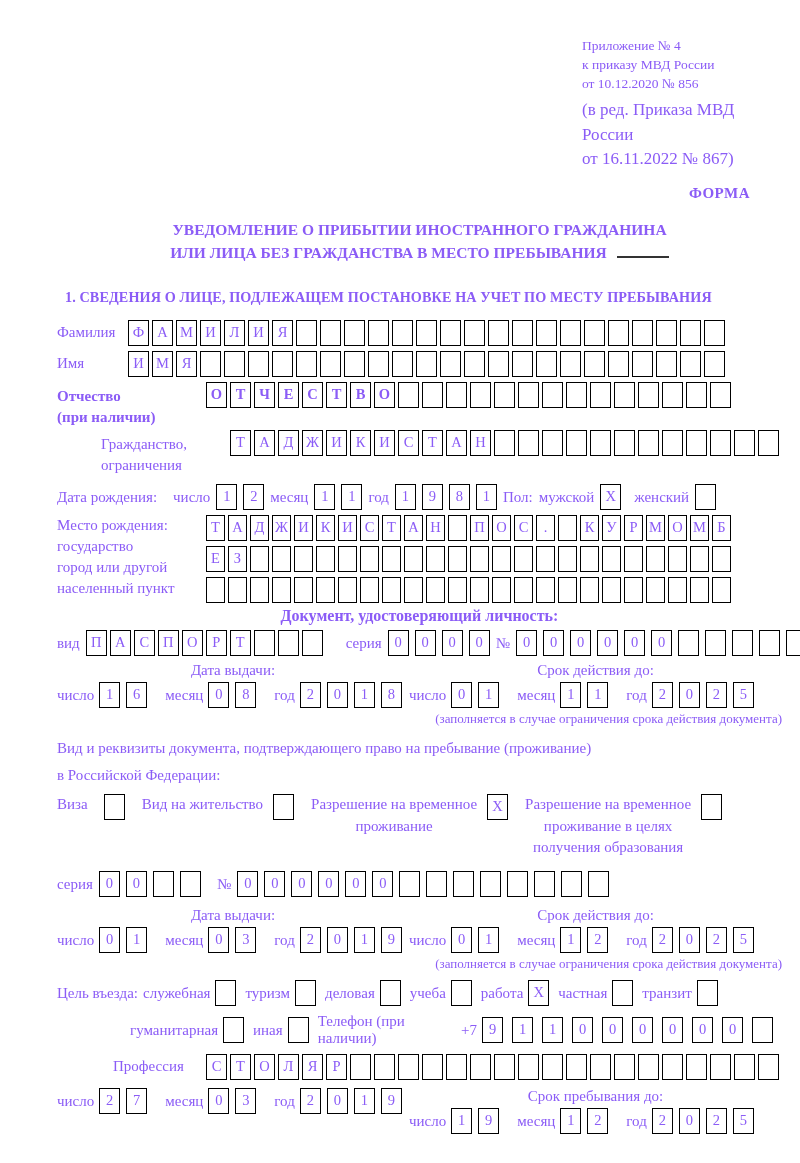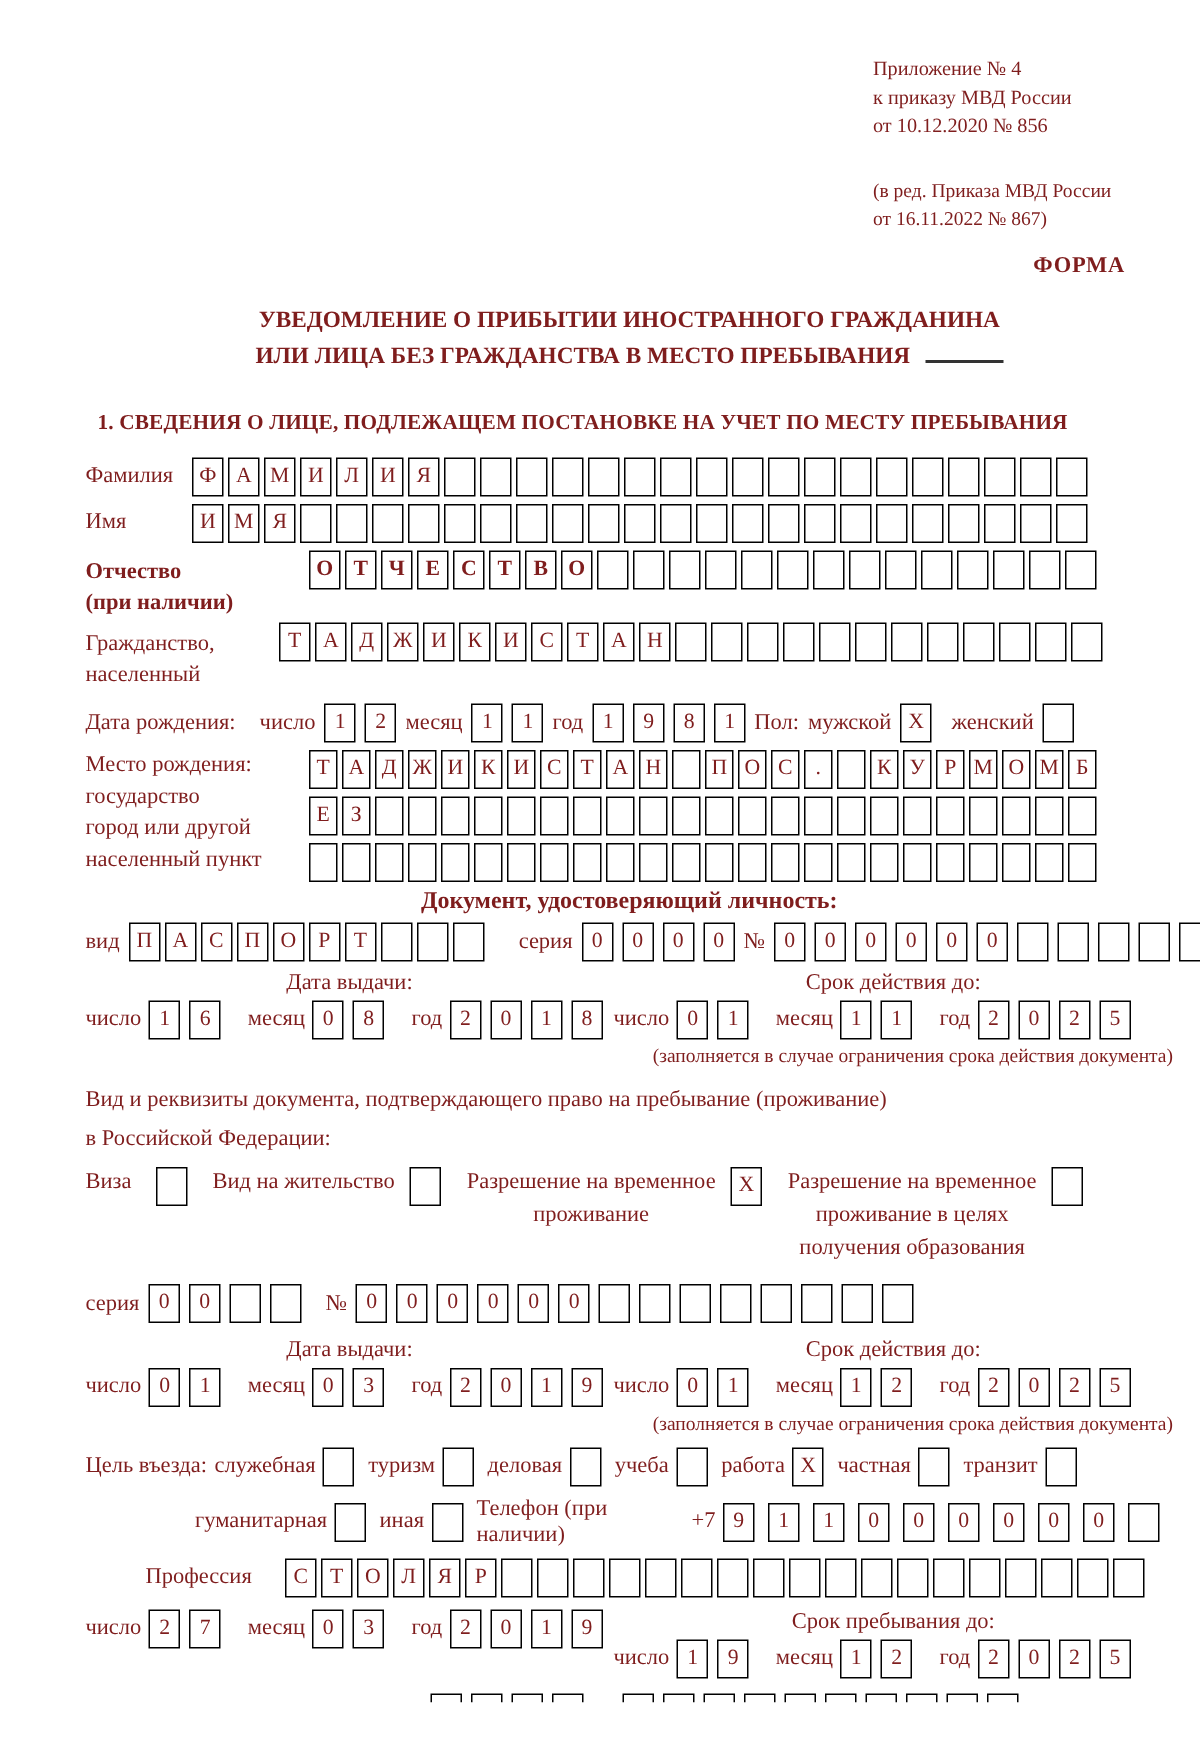--- a/index.html
+++ b/index.html
@@ -1,24 +1,24 @@
 <!DOCTYPE html>
 <html><head>
 <meta charset="utf-8">
 <style>
   * { margin:0; padding:0; box-sizing:border-box; }
   html,body { background:#fff; }
   .page {
     position:relative; width:800px; height:1135px; background:#fff;
-    font-family:"Liberation Serif","DejaVu Serif",serif; color:#7f1d1d;
+    font-family:"Liberation Serif","DejaVu Serif",serif; color:#8b5cf6;
     padding:36px 18px 0 57px; overflow:hidden; font-size:15px;
   }
   
   .header-ref { width:192px; margin-left:auto; margin-right:8px; font-size:13.5px; line-height:1.42; }
-  .header-ref .sub { margin-top:25px; font-size:13px; }
+  .header-ref .sub { margin-top:5px; font-size:17px; }
   .forma { text-align:right; font-weight:bold; font-size:15px; margin:14px 32px 0 0; letter-spacing:.5px; }
   
   .title { text-align:center; font-weight:bold; font-size:15.5px; line-height:1.5; margin-top:16px; }
   .blank-line { display:inline-block; width:52px; border-bottom:2.2px solid #333; height:14px; margin-left:10px; }
   .section-heading { font-weight:bold; font-size:14.2px; margin:25px 0 0 8px; letter-spacing:.1px; }
   
   .box {
     display:inline-block; width:21px; height:26px; border:1.6px solid #000;
     margin-right:3px; text-align:center; font-size:14.5px; line-height:23px;
     vertical-align:top; background:#fff;
@@ -56,21 +56,21 @@
   .permit .plabel { text-align:center; line-height:1.45; }
   .permit .box { margin-left:10px; margin-top:0; }
   .permit.left-label .plabel { text-align:left; }
   
   .purpose-row { display:flex; align-items:center; margin-bottom:7px; }
   .purpose-row .opt-label { margin:0 5px 0 0; }
   .purpose-row .box { margin-right:9px; }
   .indent { margin-left:73px; }
   .sp-r { margin-right:10px; }
   .mt6 { margin-top:6px; } .mt10 { margin-top:10px; } .mt14 { margin-top:14px; }
-  .mb2 { margin-bottom:2px;font-weight:bold; } .mb8 { margin-bottom:8px; } .mb10 { margin-bottom:10px; }
+  .mb2 { margin-bottom:2px;font-weight:bold; } .mb8 { margin-bottom:8px;justify-content:flex-end; } .mb10 { margin-bottom:10px; }
 </style>
 </head>
 <body>
 
 <div class="page">
 
   <div class="header-ref">
     <div>Приложение № 4</div>
     <div>к приказу МВД России</div>
     <div>от 10.12.2020 № 856</div>
@@ -104,21 +104,21 @@
     <div class="flabel w150 two-line">
       <div>Отчество</div>
       <div>(при наличии)</div>
     </div>
     <div class="boxes"><span class="box">О</span><span class="box">Т</span><span class="box">Ч</span><span class="box">Е</span><span class="box">С</span><span class="box">Т</span><span class="box">В</span><span class="box">О</span><span class="box"></span><span class="box"></span><span class="box"></span><span class="box"></span><span class="box"></span><span class="box"></span><span class="box"></span><span class="box"></span><span class="box"></span><span class="box"></span><span class="box"></span><span class="box"></span><span class="box"></span><span class="box"></span></div>
   </div>
 
   <div class="frow mb8">
     <div class="flabel w130 two-line">
       <div>Гражданство,</div>
-      <div>населенный</div>
+      <div>ограничения</div>
     </div>
     <div class="boxes"><span class="box">Т</span><span class="box">А</span><span class="box">Д</span><span class="box">Ж</span><span class="box">И</span><span class="box">К</span><span class="box">И</span><span class="box">С</span><span class="box">Т</span><span class="box">А</span><span class="box">Н</span><span class="box"></span><span class="box"></span><span class="box"></span><span class="box"></span><span class="box"></span><span class="box"></span><span class="box"></span><span class="box"></span><span class="box"></span><span class="box"></span><span class="box"></span><span class="box"></span></div>
   </div>
 
   <div class="inline-row">
     <span class="lbl">Дата рождения:</span>
     <span class="lbl gap-l">число</span>
     <span class="boxes dbox"><span class="box">1</span><span class="box">2</span></span>
     <span class="lbl">месяц</span>
     <span class="boxes dbox"><span class="box">1</span><span class="box">1</span></span>

